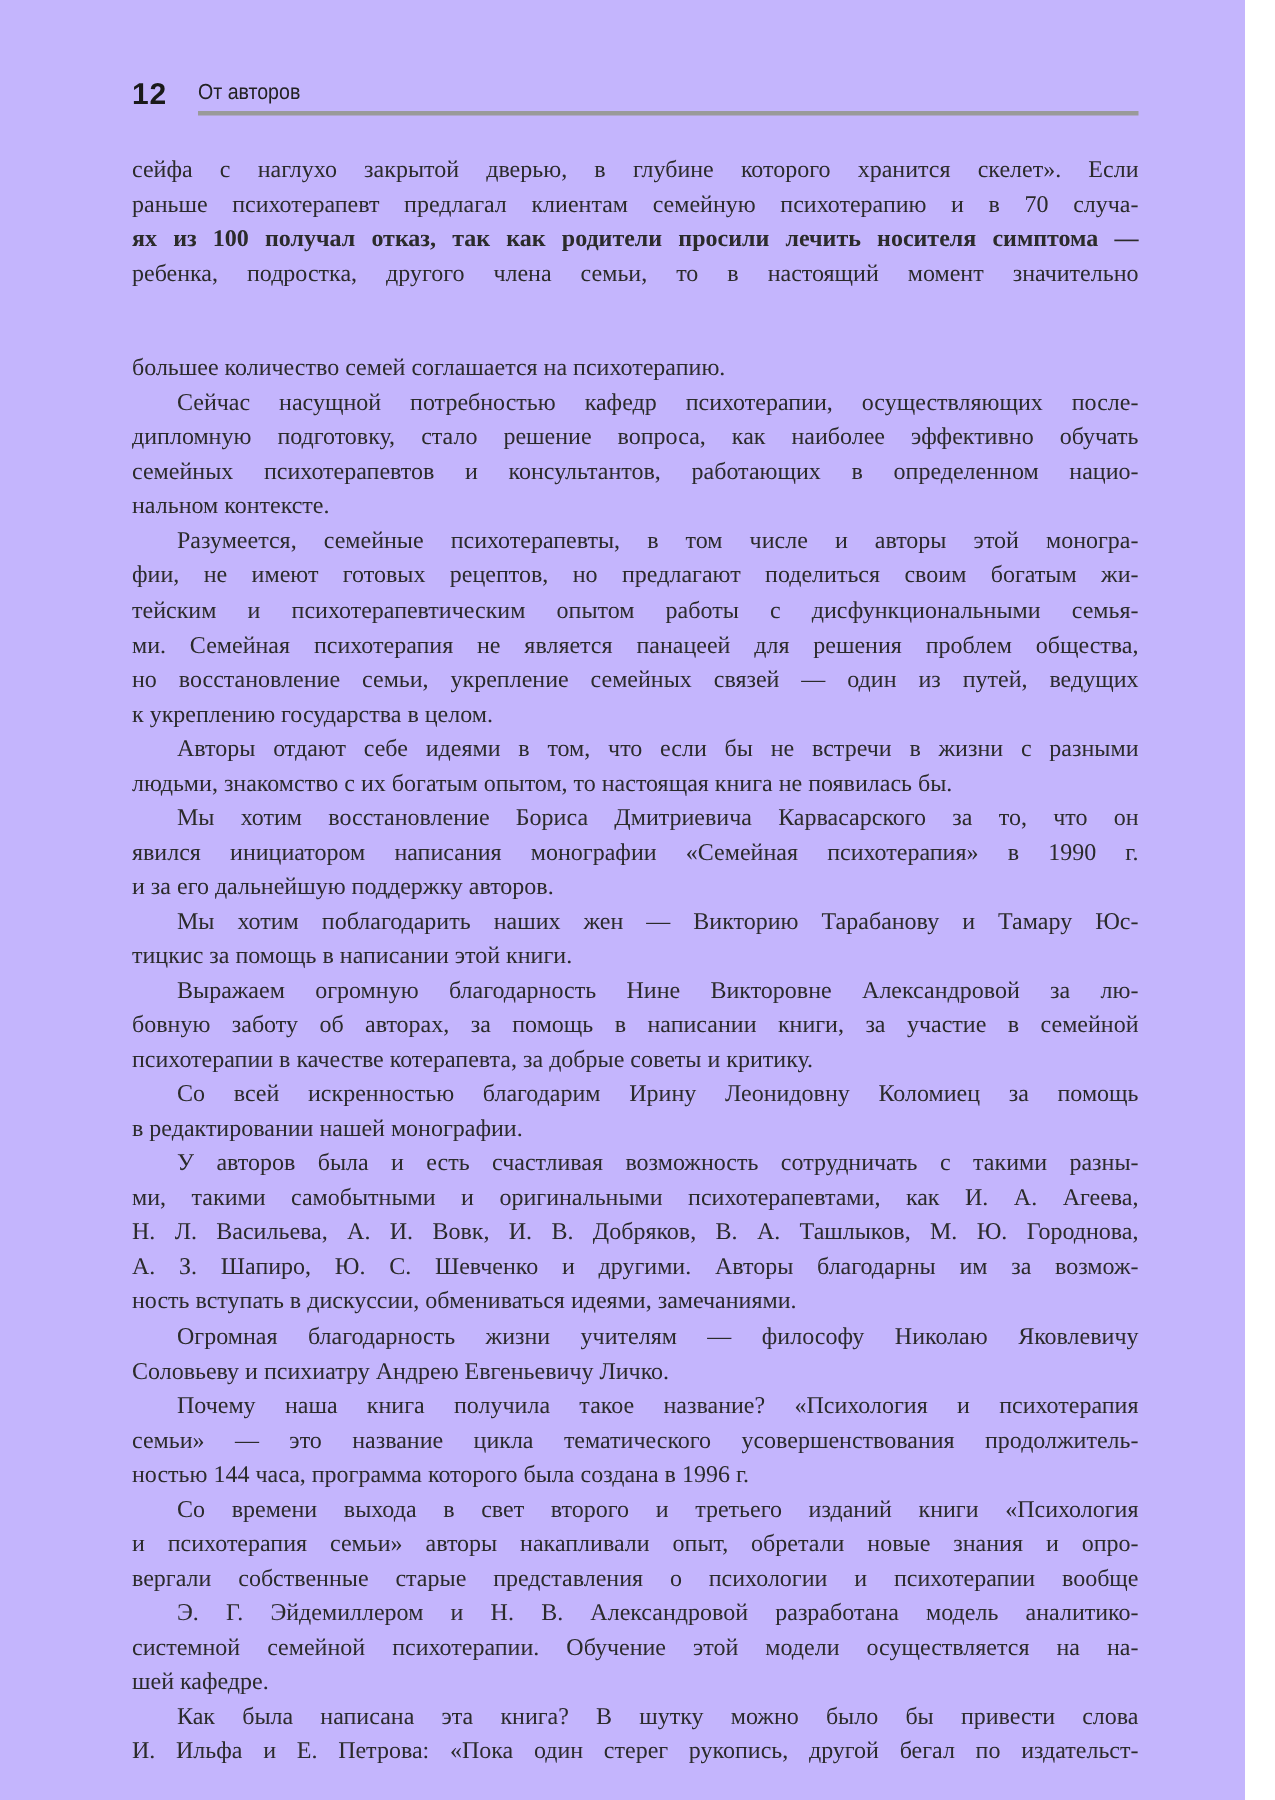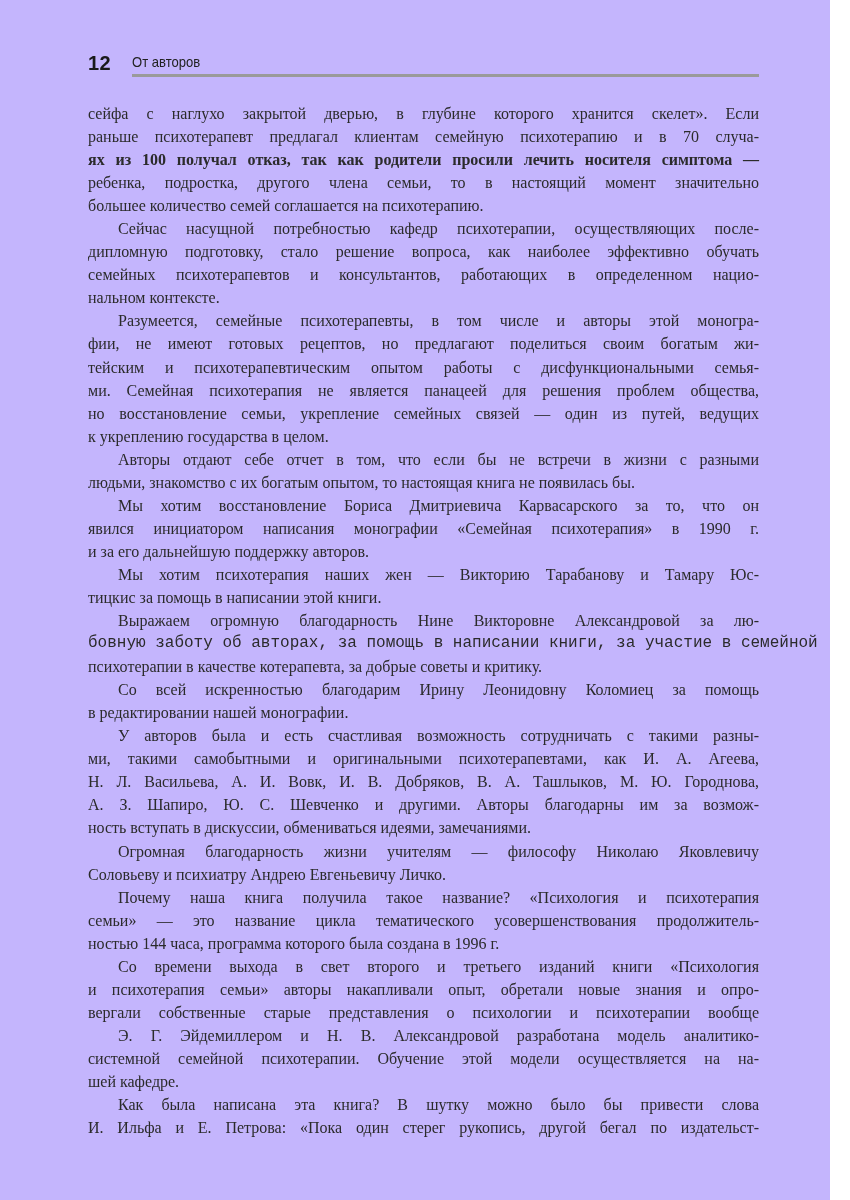--- a/index.html
+++ b/index.html
@@ -41,52 +41,52 @@
     <span class="section-title">От авторов</span>
     <div class="head-rule"></div>
   </div>
 
   <div class="body-text" id="body-text">
       <div class="para">
         <span class="line" style="display: block;">сейфа с наглухо закрытой дверью, в глубине которого хранится скелет». Если</span>
         <span class="line" style="display: block;">раньше психотерапевт предлагал клиентам семейную психотерапию и в 70 случа-</span>
         <span class="line" style="display: block; font-weight: bold;">ях из 100 получал отказ, так как родители просили лечить носителя симптома —</span>
         <span class="line" style="display: block;">ребенка, подростка, другого члена семьи, то в настоящий момент значительно</span>
-        <span class="line last" style="display: block;">большее количество семей соглашается на психотерапию.</span>
+        <span class="line last" style="display: block; margin-top: 40px;">большее количество семей соглашается на психотерапию.</span>
       </div>
       <div class="para">
         <span class="line i" style="display: block;">Сейчас насущной потребностью кафедр психотерапии, осуществляющих после-</span>
         <span class="line" style="display: block;">дипломную подготовку, стало решение вопроса, как наиболее эффективно обучать</span>
         <span class="line" style="display: block;">семейных психотерапевтов и консультантов, работающих в определенном нацио-</span>
         <span class="line last" style="display: block;">нальном контексте.</span>
       </div>
       <div class="para">
         <span class="line i" style="display: block;">Разумеется, семейные психотерапевты, в том числе и авторы этой моногра-</span>
         <span class="line" style="display: block;">фии, не имеют готовых рецептов, но предлагают поделиться своим богатым жи-</span>
         <span class="line" style="display: block;">тейским и психотерапевтическим опытом работы с дисфункциональными семья-</span>
         <span class="line" style="display: block;">ми. Семейная психотерапия не является панацеей для решения проблем общества,</span>
         <span class="line" style="display: block;">но восстановление семьи, укрепление семейных связей — один из путей, ведущих</span>
         <span class="line last" style="display: block;">к укреплению государства в целом.</span>
       </div>
       <div class="para">
-        <span class="line i" style="display: block;">Авторы отдают себе отчет в том, что если бы не встречи в жизни с разными</span>
+        <span class="line i" style="display: block;">Авторы отдают себе идеями в том, что если бы не встречи в жизни с разными</span>
         <span class="line last" style="display: block;">людьми, знакомство с их богатым опытом, то настоящая книга не появилась бы.</span>
       </div>
       <div class="para">
         <span class="line i" style="display: block;">Мы хотим восстановление Бориса Дмитриевича Карвасарского за то, что он</span>
         <span class="line" style="display: block;">явился инициатором написания монографии «Семейная психотерапия» в 1990 г.</span>
         <span class="line last" style="display: block;">и за его дальнейшую поддержку авторов.</span>
       </div>
       <div class="para">
-        <span class="line i" style="display: block;">Мы хотим психотерапия наших жен — Викторию Тарабанову и Тамару Юс-</span>
+        <span class="line i" style="display: block;">Мы хотим поблагодарить наших жен — Викторию Тарабанову и Тамару Юс-</span>
         <span class="line last" style="display: block;">тицкис за помощь в написании этой книги.</span>
       </div>
       <div class="para">
         <span class="line i" style="display: block;">Выражаем огромную благодарность Нине Викторовне Александровой за лю-</span>
-        <span class="line" style="display: block; font-family: Liberation Mono, monospace;">бовную заботу об авторах, за помощь в написании книги, за участие в семейной</span>
+        <span class="line" style="display: block;">бовную заботу об авторах, за помощь в написании книги, за участие в семейной</span>
         <span class="line last" style="display: block;">психотерапии в качестве котерапевта, за добрые советы и критику.</span>
       </div>
       <div class="para">
         <span class="line i" style="display: block;">Со всей искренностью благодарим Ирину Леонидовну Коломиец за помощь</span>
         <span class="line last" style="display: block;">в редактировании нашей монографии.</span>
       </div>
       <div class="para">
         <span class="line i" style="display: block;">У авторов была и есть счастливая возможность сотрудничать с такими разны-</span>
         <span class="line" style="display: block;">ми, такими самобытными и оригинальными психотерапевтами, как И. А. Агеева,</span>
         <span class="line" style="display: block;">Н. Л. Васильева, А. И. Вовк, И. В. Добряков, В. А. Ташлыков, М. Ю. Городнова,</span>

